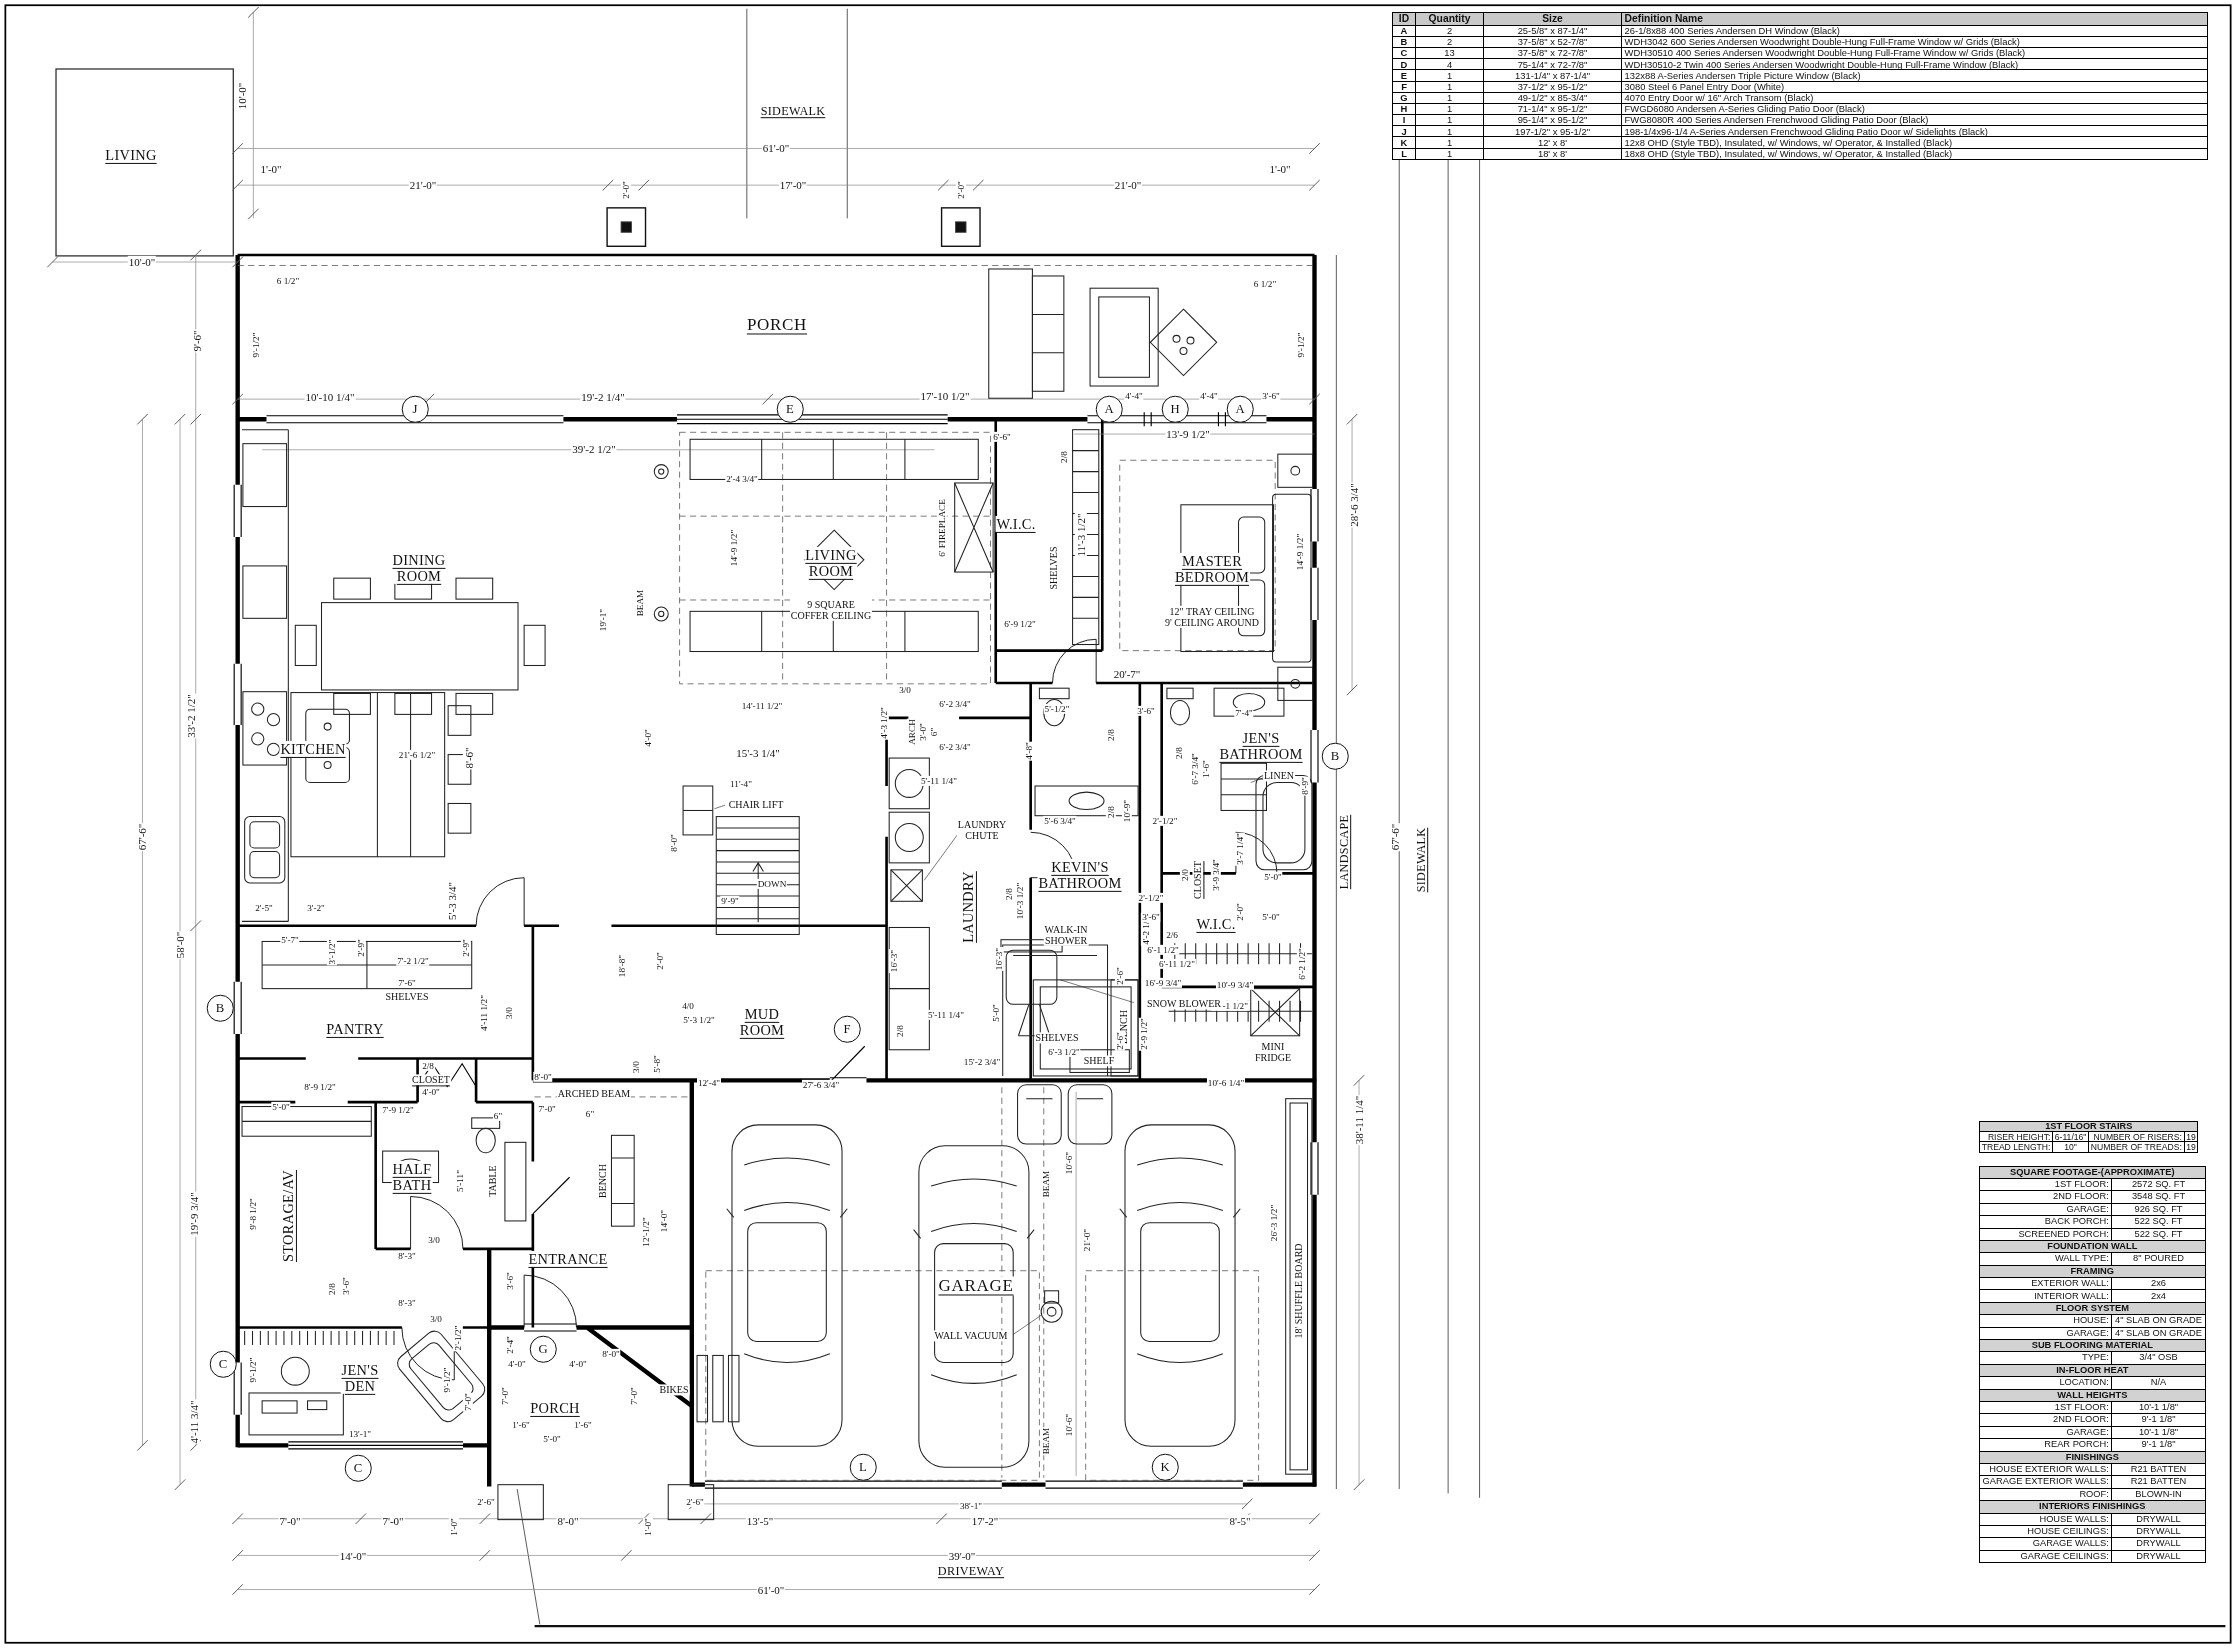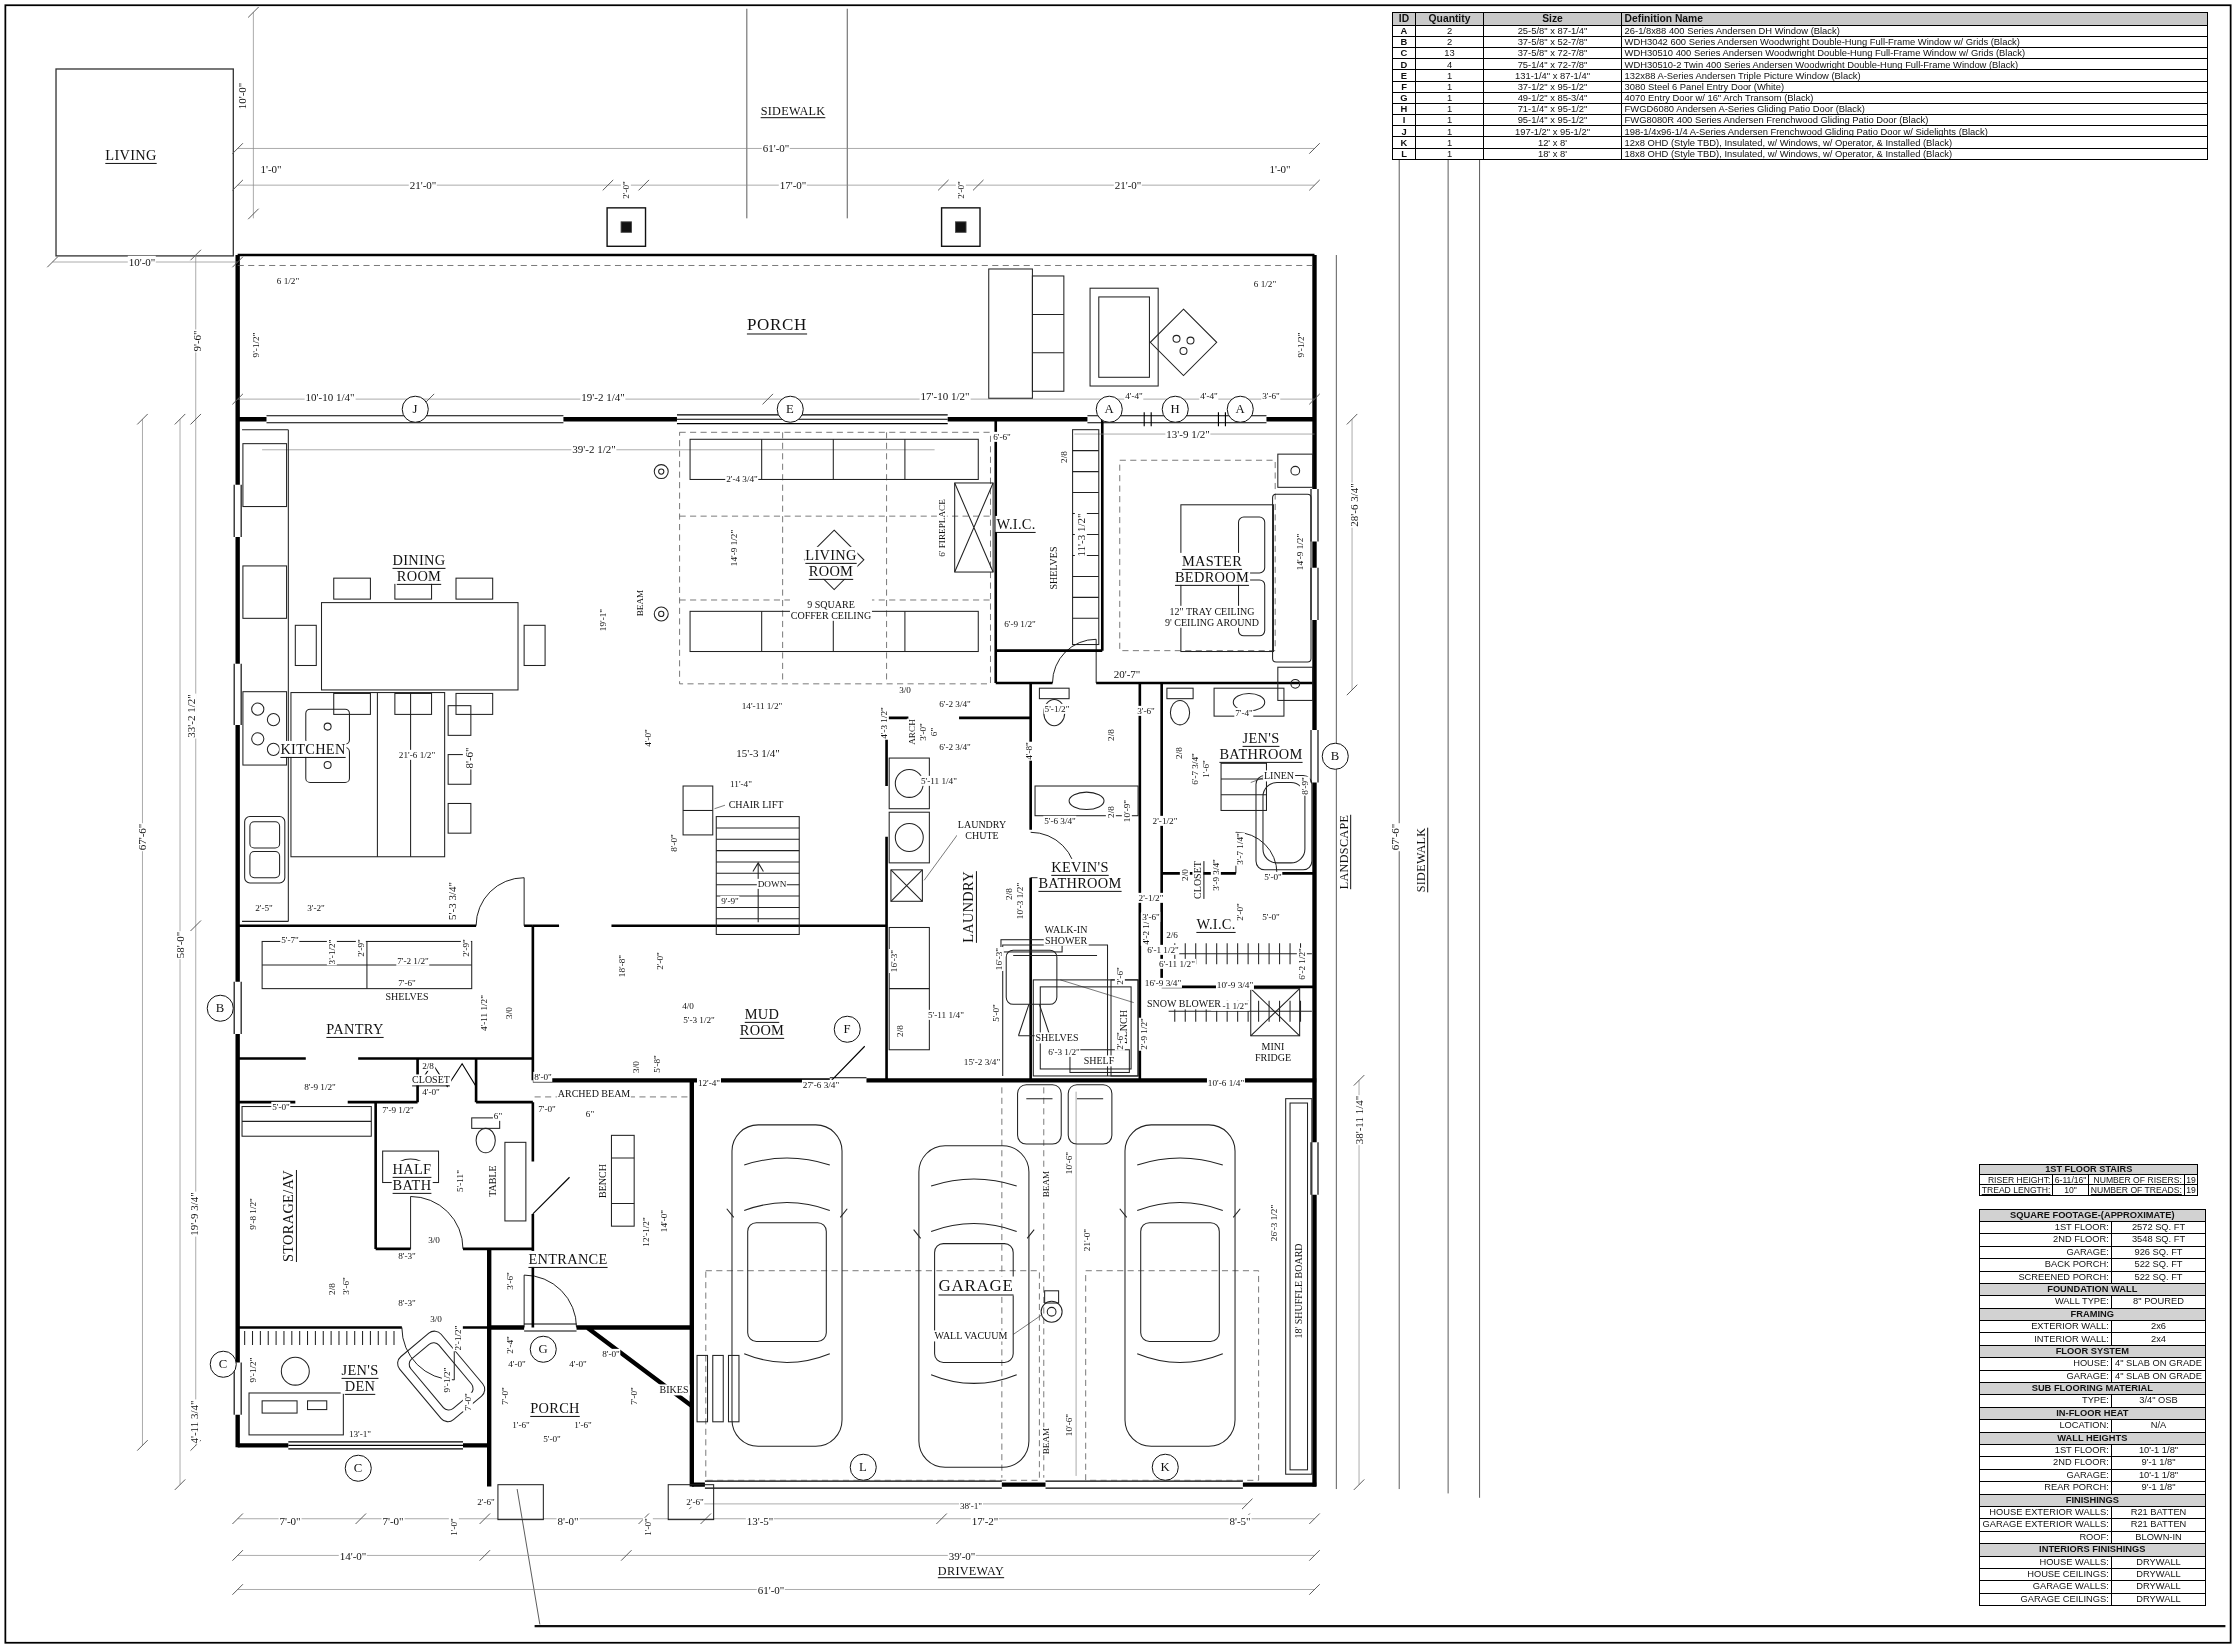--- a/index.html
+++ b/index.html
@@ -22,25 +22,25 @@
   
   .schedule{position:absolute;left:1392px;top:12.2px;width:816px;border-collapse:collapse;
             font-family:"Liberation Sans",sans-serif;font-size:9.4px;table-layout:fixed;background:#fff;}
   .schedule th,.schedule td{border:1.4px solid #000;padding:0 2.6px;height:10.2px;line-height:1;
             overflow:hidden;white-space:nowrap;}
   .schedule thead th{background:#c9c9c9;font-size:10.3px;text-align:left;height:11.4px;}
   .schedule thead th.c{text-align:center;margin-left:24px;}
   .schedule td:nth-child(1){font-weight:bold;text-align:center;}
   .schedule td:nth-child(2),.schedule td:nth-child(3){text-align:center;}
   
-  .sidebar{position:absolute;left:1979px;top:1121px;width:203px;font-family:"Liberation Sans",sans-serif;margin-top:43px;}
+  .sidebar{position:absolute;left:1979px;top:1121px;width:203px;font-family:"Liberation Sans",sans-serif;}
   .stairs{width:100%;border-collapse:collapse;font-size:8.6px;margin-bottom:13px;background:#fff;}
   .stairs td,.stairs th{border:1.4px solid #000;padding:0 1.7px;height:9.2px;line-height:1;white-space:nowrap;}
   .stairs .t{background:#d2d2d2;font-weight:bold;text-align:center;font-size:9.2px;}
-  .stairs td:nth-child(1),.stairs td:nth-child(3){text-align:right;text-decoration:underline;}
+  .stairs td:nth-child(1),.stairs td:nth-child(3){text-align:right;}
   .stairs td:nth-child(2),.stairs td:nth-child(4){text-align:center;}
   .spec{width:100%;border-collapse:collapse;font-size:9.3px;background:#fff;}
   .spec td{border:1.4px solid #000;height:11.4px;line-height:1;padding:0 2.6px;white-space:nowrap;}
   .spec td.h{background:#d2d2d2;font-weight:bold;text-align:center;}
   .spec td.l{text-align:right;width:56%;}
   .spec td.v{text-align:center;}
   
   .titleblock{position:absolute;left:1972px;top:1572px;width:253px;text-align:center;
               font-family:"Liberation Sans",sans-serif;color:#222;}
   .tb-title{font-size:23.6px;letter-spacing:0.9px;border-bottom:1.7px solid #333;padding-bottom:2.6px;}

